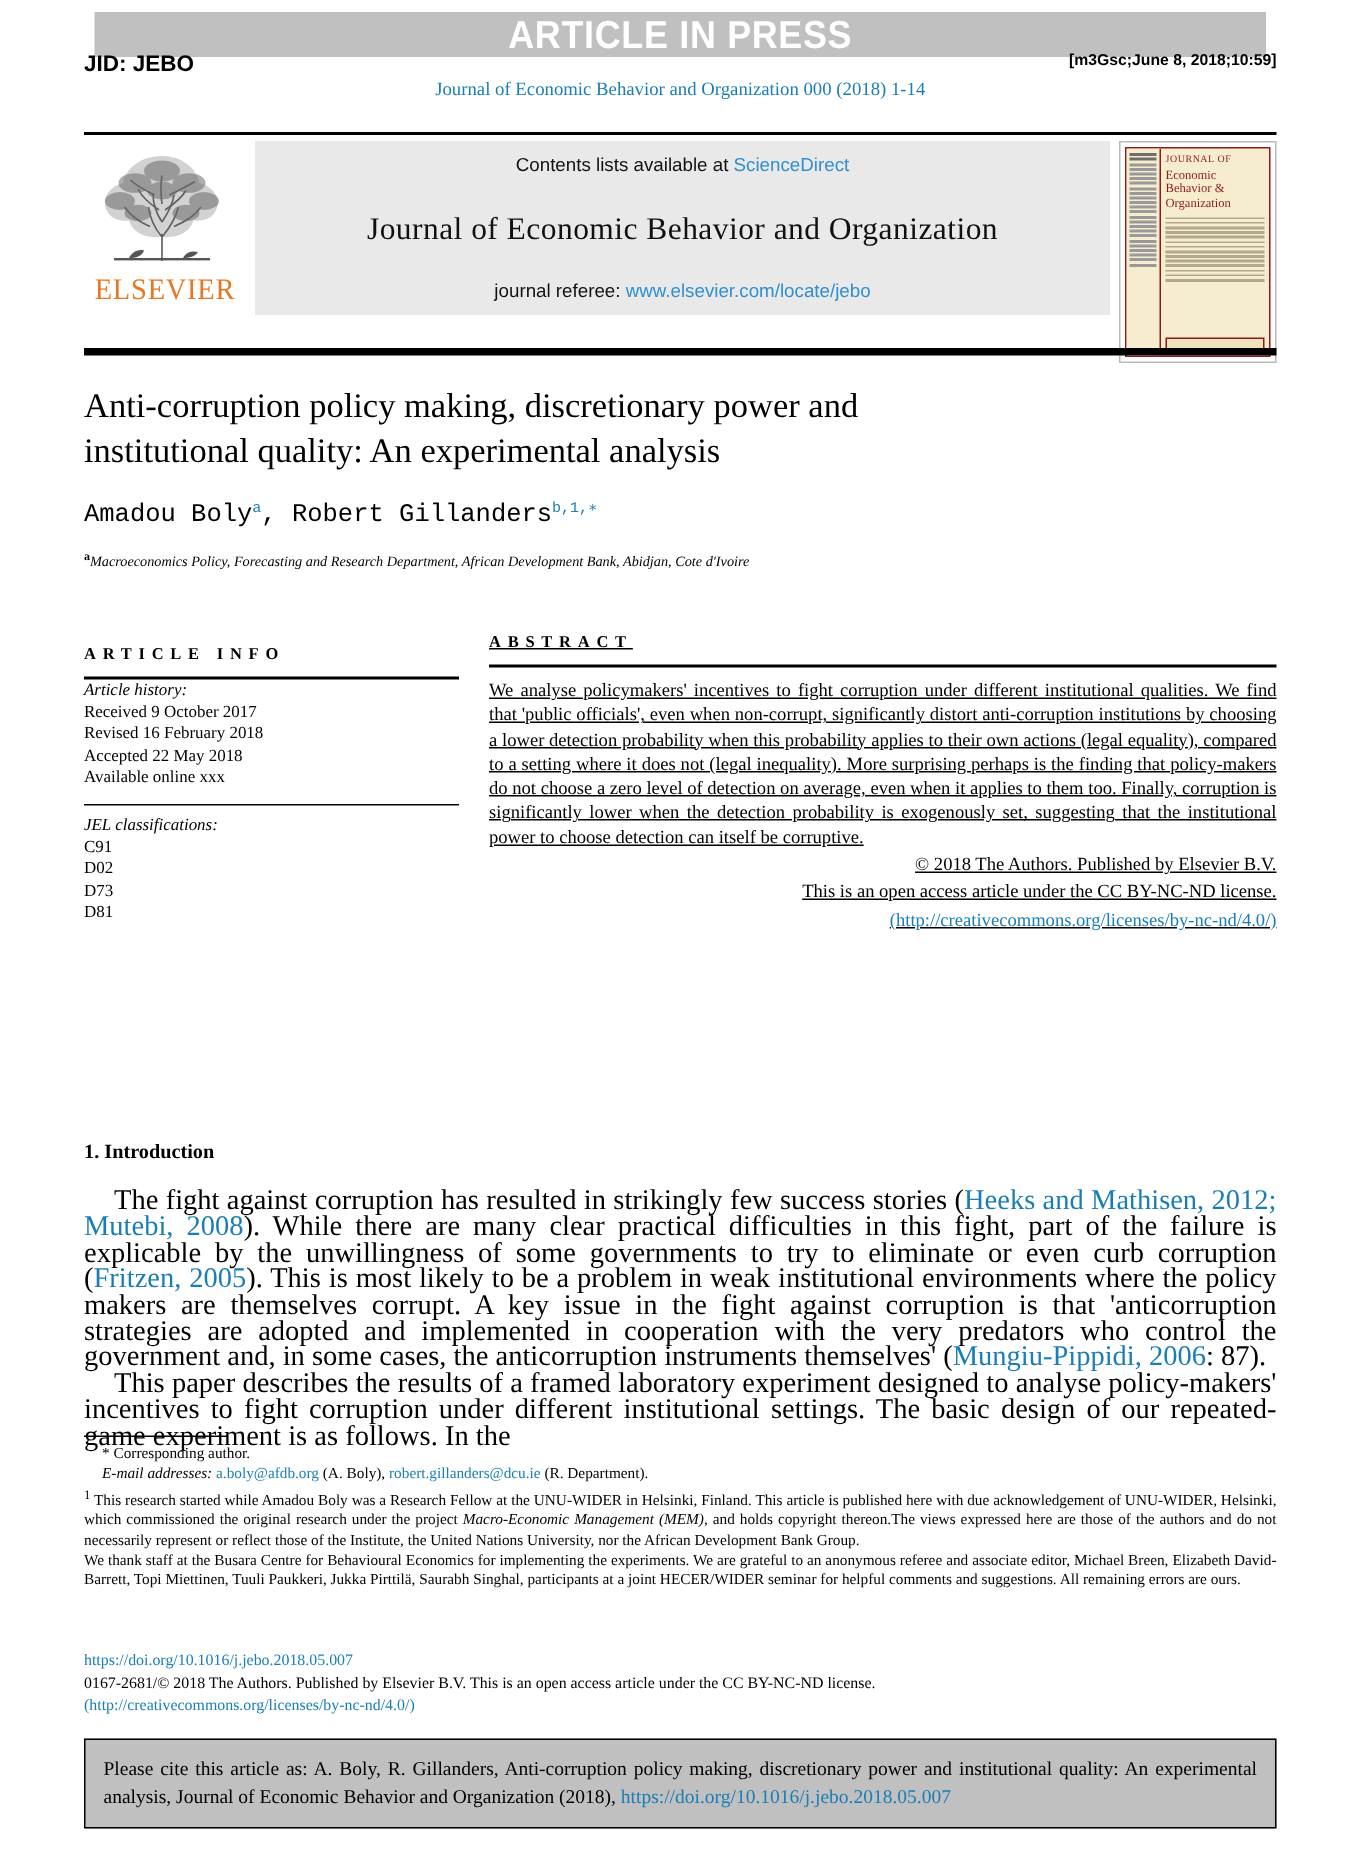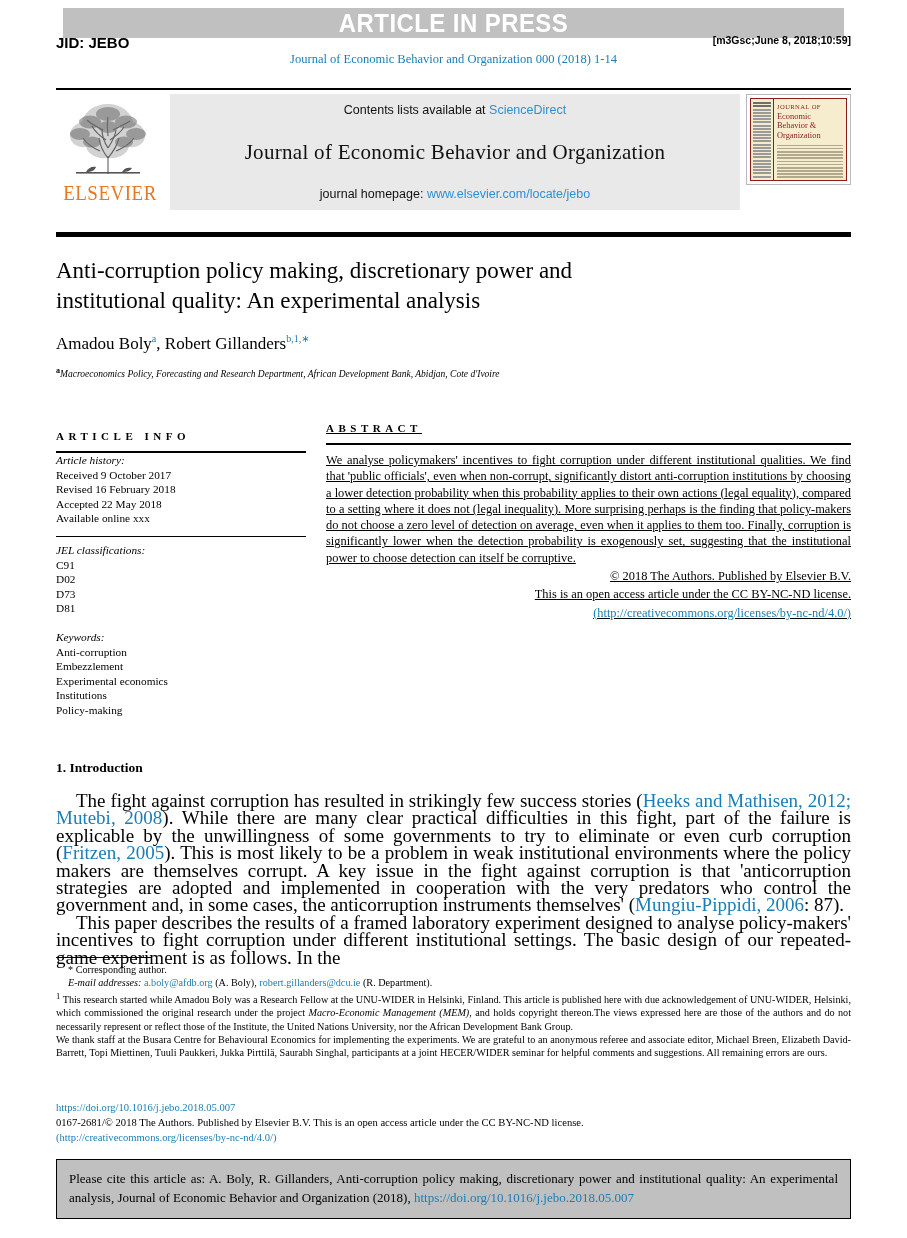--- a/index.html
+++ b/index.html
@@ -128,21 +128,21 @@
   .homepage-line {
     font-family: "Liberation Sans", sans-serif;
     font-size: 12.5px;
     color: #111;
   }
   .homepage-line a { color: #2f8fd0; text-decoration: none; }
 
   .cover-thumb {
     flex: 0 0 105px;
     width: 105px;
-    height: 91px;
+    height: 148px;
     box-sizing: border-box;
     border: 1px solid #b9b9b9;
     background: #ffffff;
     padding: 3px;
     display: flex;
   }
   .cover-inner {
     flex: 1;
     display: flex;
     background: #f6edcf;
@@ -192,21 +192,21 @@
   .title-block { position: absolute; left: 56px; top: 256px; width: 700px; }
   .art-title {
     font-family: "Liberation Serif", serif;
     font-size: 23px;
     line-height: 30px;
     color: #000;
     font-weight: normal;
     margin: 0;
   }
   .authors {
-    font-family: Liberation Serif, serif;
+    font-family: Liberation Mono, monospace;
     font-size: 17px;
     margin-top: 17px;
     color: #000;
   }
   .authors sup { color: #1a7db5; font-size: 10px; }
   .star { color: #1a7db5; }
   .affil {
     font-family: "Liberation Serif", serif;
     font-style: italic;
     font-size: 9.5px;
@@ -372,21 +372,21 @@
       </svg>
       <div class="elsevier-word">ELSEVIER</div>
     </div>
 
     <div class="homepage-band">
       <div class="contents-line">
         <span>Contents lists available at </span><a href="#">ScienceDirect</a>
       </div>
       <div class="journal-title-big">Journal of Economic Behavior and Organization</div>
       <div class="homepage-line">
-        <span>journal homepage: </span><a href="#">www.elsevier.com/locate/jebo</a>
+        <span>journal referee: </span><a href="#">www.elsevier.com/locate/jebo</a>
       </div>
     </div>
 
     <div class="cover-thumb">
       <div class="cover-inner">
         <div class="cover-left">
           <div class="blk dark"></div>
             <div class="blk dark"></div>
             <div class="blk"></div>
           <div class="blk"></div>
@@ -473,28 +473,20 @@
     <div class="rule1"></div>
 
     <div class="info-body grp">
       <div class="it">JEL classifications:</div>
       <div>C91</div>
       <div>D02</div>
       <div>D73</div>
       <div>D81</div>
     </div>
 
-    <div class="info-body grp space">
-      <div class="it">Keywords:</div>
-      <div>Anti-corruption</div>
-      <div>Embezzlement</div>
-      <div>Experimental economics</div>
-      <div>Institutions</div>
-      <div>Policy-making</div>
-    </div>
   </div>
 
   <div class="abs-col">
     <div class="sec-head">ABSTRACT</div>
     <div class="rule2"></div>
 
     <div class="abs-body">We analyse policymakers' incentives to fight corruption under different institutional qualities. We find that 'public officials', even when non-corrupt, significantly distort anti-corruption institutions by choosing a lower detection probability when this probability applies to their own actions (legal equality), compared to a setting where it does not (legal inequality). More surprising perhaps is the finding that policy-makers do not choose a zero level of detection on average, even when it applies to them too. Finally, corruption is significantly lower when the detection probability is exogenously set, suggesting that the institutional power to choose detection can itself be corruptive.</div>
 
     <div class="abs-tail">© 2018 The Authors. Published by Elsevier B.V.</div>
     <div class="abs-tail">This is an open access article under the CC BY-NC-ND license.</div>

